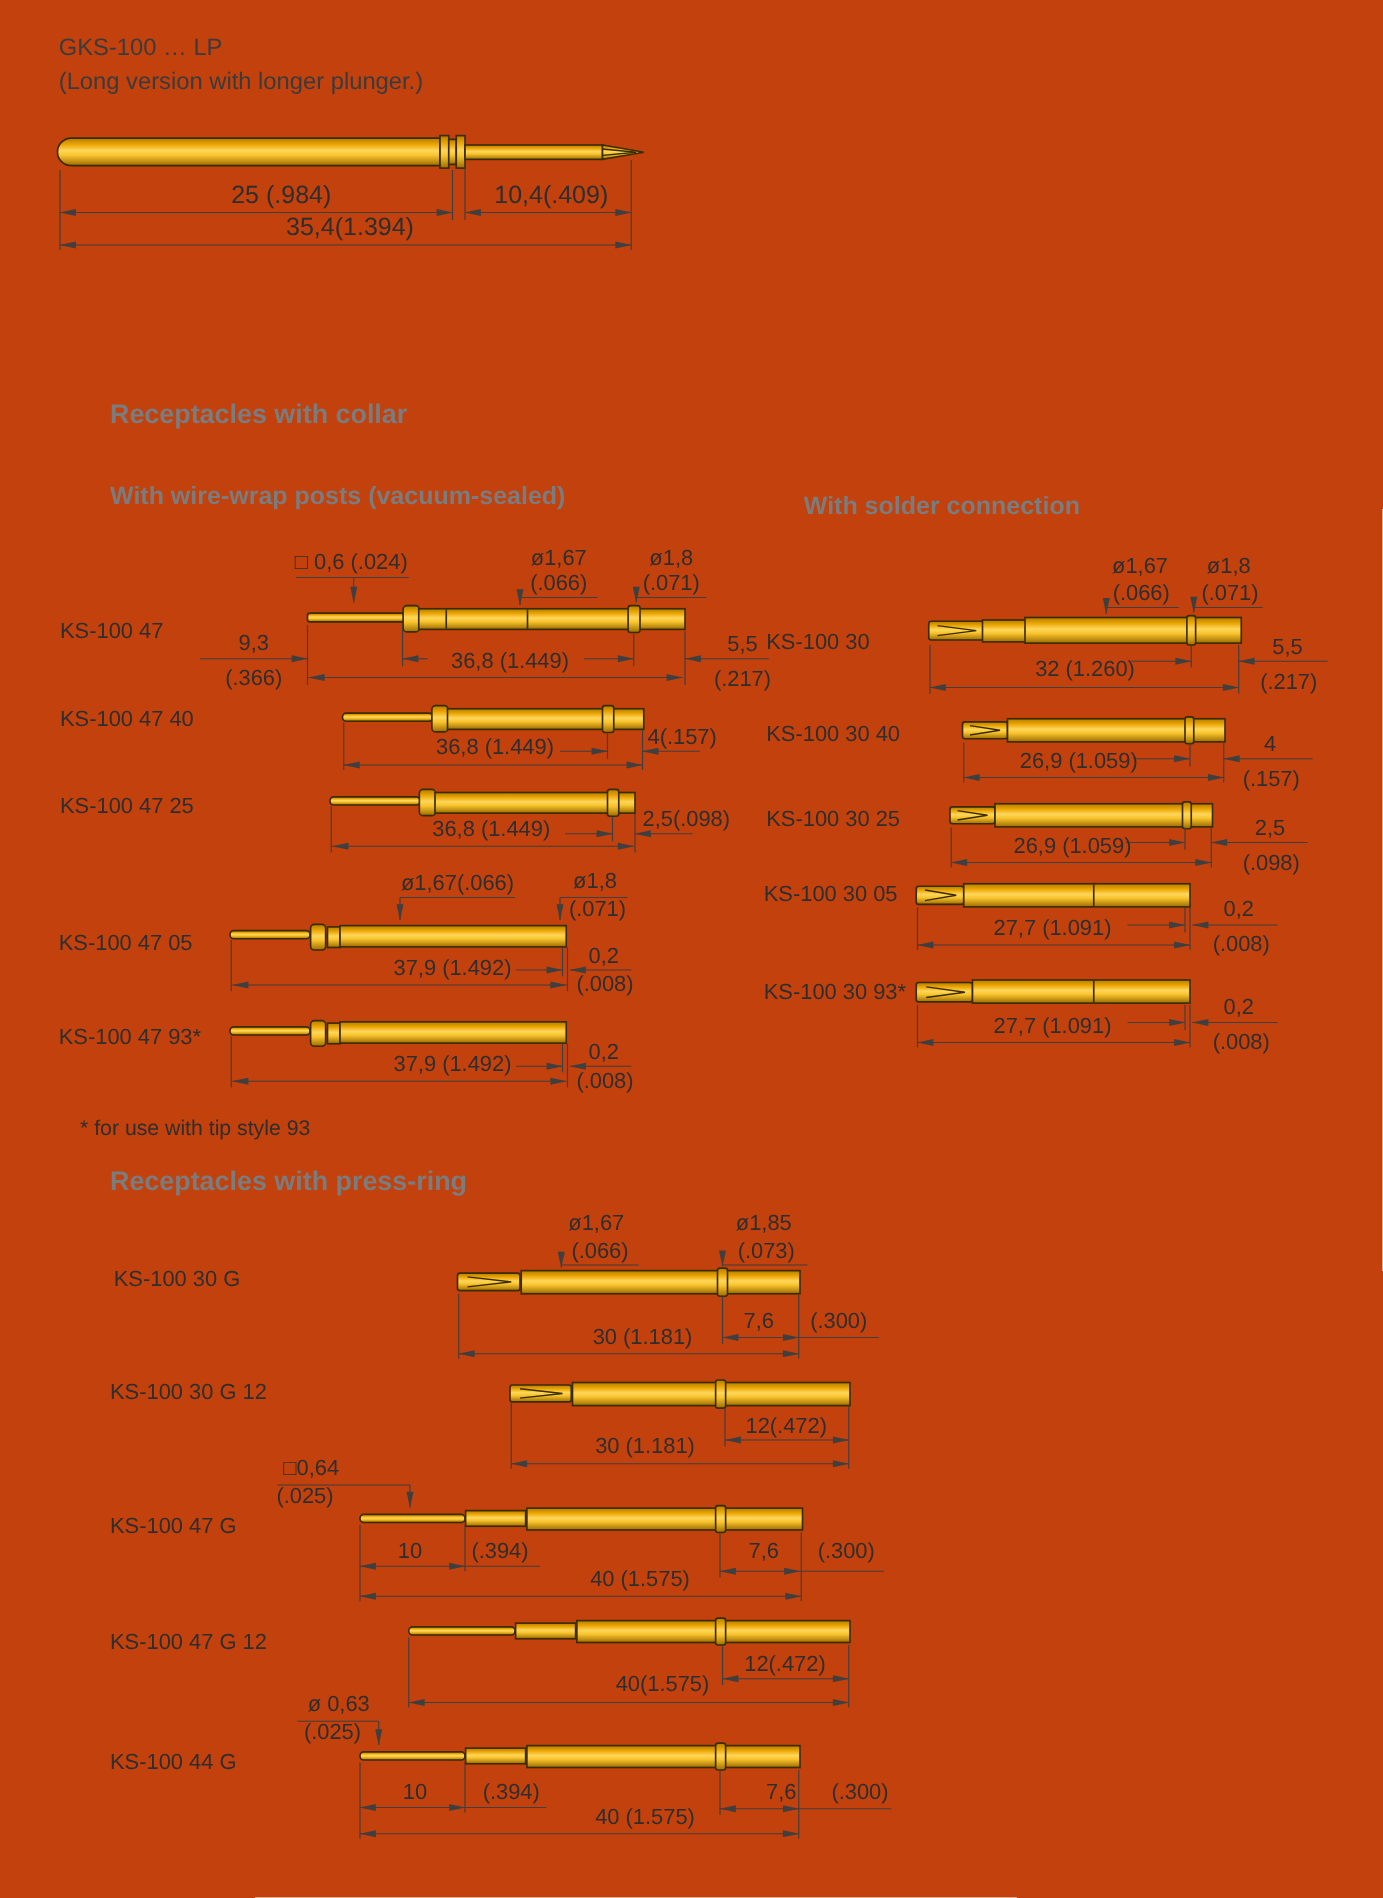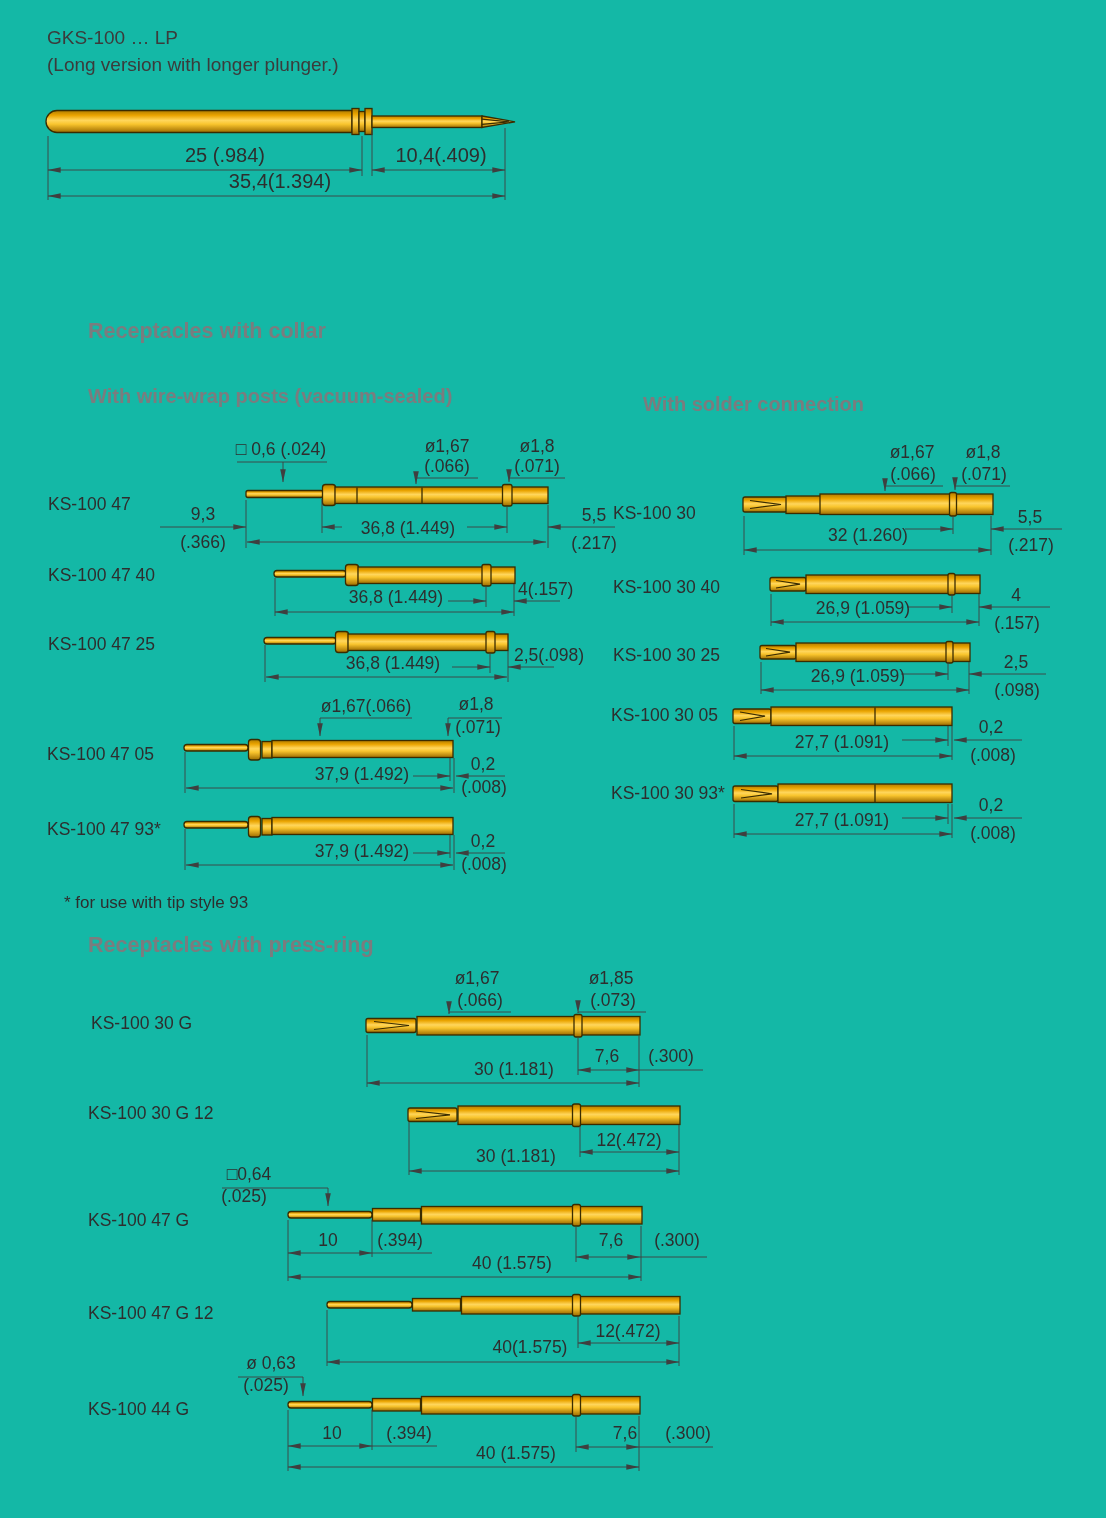--- a/index.html
+++ b/index.html
@@ -1,16 +1,16 @@
 <!DOCTYPE html>
 <html><head>
 <meta charset="utf-8">
 <style>
   html,body{margin:0;padding:0;background:#ffffff;}
-  #page{position:relative;width:1106px;height:1518px;background:#14b8a6;overflow:hidden;}
+  #page{position:relative;width:1106px;height:1518px;background:#c2410c;overflow:hidden;}
   #drawing{position:absolute;left:0;top:0;}
   svg text{font-family:"Liberation Sans",sans-serif;fill:#2e2e2e;}
   text.dim{font-size:17.5px;}
   text.dimbig{font-size:20px;}
   text.lab{font-size:17.5px;}
   text.fn{font-size:17px;}
   text.h1{font-size:21.5px;font-weight:bold;fill:#7b7c7e;}
   text.h2{font-size:20px;font-weight:bold;fill:#7b7c7e;}
   text.ttl{font-size:19px;fill:#3b3b3b;}
   text.m{text-anchor:middle;}

